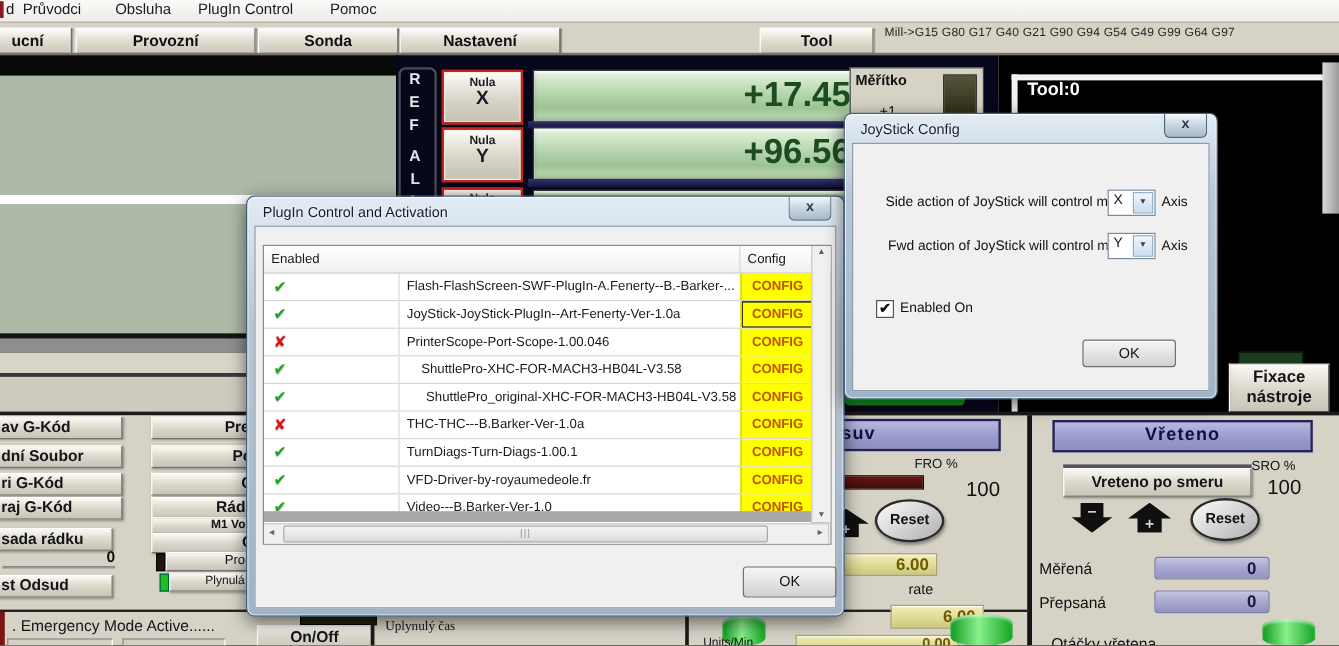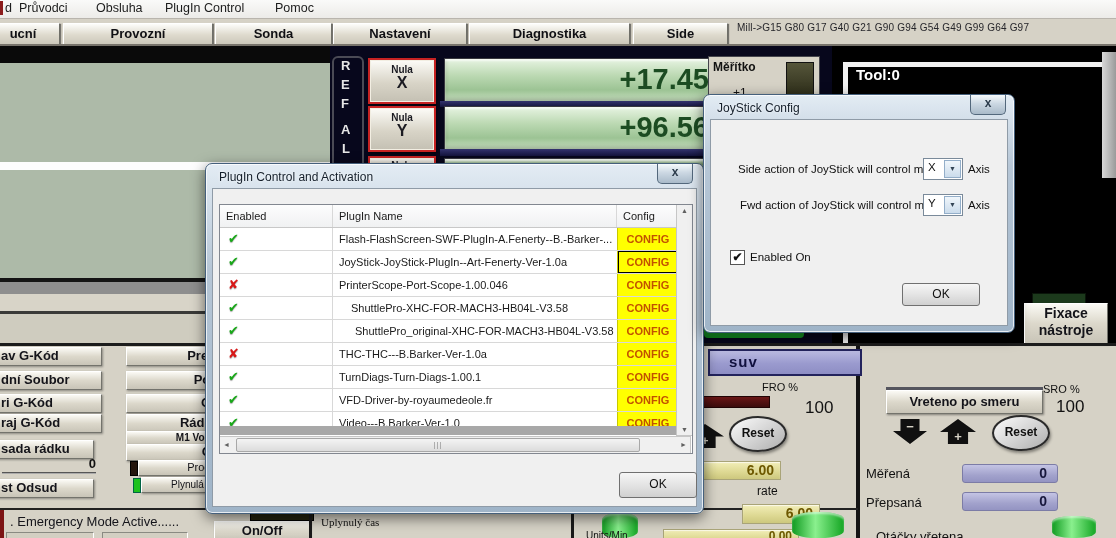--- a/index.html
+++ b/index.html
@@ -100,22 +100,21 @@
     <span class="menuitem" style="left:19px;">Průvodci</span>
     <span class="menuitem" style="left:96px;">Obsluha</span>
     <span class="menuitem" style="left:165px;">PlugIn Control</span>
     <span class="menuitem" style="left:275px;">Pomoc</span>
   </div>
 
   <div class="tab" style="left:-14px;width:72px;">ucní</div>
   <div class="tab" style="left:63px;width:148px;">Provozní</div>
   <div class="tab" style="left:215px;width:115px;">Sonda</div>
   <div class="tab" style="left:333px;width:132px;">Nastavení</div>
-  <div class="tab" style="left:469px;width:159px;">Diagnostika</div>
-  <div class="tab" style="left:633px;width:93px;">Side</div>
+  <div class="tab" style="left:633px;width:93px;">Tool</div>
   <div class="gstatus" style="left:737px;">Mill-&gt;G15  G80 G17 G40 G21 G90 G94 G54 G49 G99 G64 G97</div>
   <div class="abs" style="left:0;top:44px;width:1116px;height:2px;background:#77736b;"></div>
 
   <div class="abs" style="left:0;top:46px;width:332px;height:299px;background:#0a0a0a;"></div>
   <div class="abs" style="left:0;top:63px;width:330px;height:99px;background:#adbaa8;"></div>
   <div class="abs" style="left:0;top:162px;width:330px;height:8px;background:#fdfdfd;"></div>
   <div class="abs" style="left:0;top:170px;width:330px;height:108px;background:#adbaa8;"></div>
   <div class="abs" style="left:0;top:278px;width:330px;height:4px;background:#141414;"></div>
   <div class="abs" style="left:0;top:282px;width:330px;height:12px;background:#8e8e8e;"></div>
   <div class="abs" style="left:0;top:294px;width:330px;height:17px;background:#d8d4c8;"></div>
@@ -195,33 +194,34 @@
   <div class="abs" style="left:250px;top:509px;width:62px;height:10px;background:#24240f;border:1px solid #000;"></div>
   <div class="abs btn" style="left:214px;top:521px;width:94px;height:18px;font-size:13px;line-height:17px;">On/Off</div>
   <div class="abs" style="left:309px;top:509px;width:3px;height:29px;background:#1a1a1a;"></div>
   <div class="abs lbl" style="left:321px;top:516px;font-size:11px;font-family:Liberation Serif, serif;">Uplynulý čas</div>
   <div class="abs" style="left:571px;top:509px;width:3px;height:29px;background:#1a1a1a;"></div>
   <div class="abs greencyl" style="left:602px;top:513px;width:36px;height:25px;"></div>
   <div class="abs lbl" style="left:586px;top:530px;font-size:10px;">Units/Min</div>
   <div class="abs yellowd" style="left:663px;top:529px;width:128px;height:14px;font-size:12px;line-height:13px;padding-right:6px;">0.00</div>
 
   <div class="abs" style="left:704px;top:324px;width:100px;height:14px;border-radius:4px;background:linear-gradient(180deg,#2fcf3f,#0f8f1f);"></div>
-  <div class="abs bluehead" style="left:708px;top:349px;width:131px;height:23px;font-size:15px;line-height:22px;padding-left:19px;letter-spacing:1px;">suv</div>
+  <div class="abs bluehead" style="left:680px;top:349px;width:131px;height:23px;font-size:15px;line-height:22px;padding-left:19px;letter-spacing:1px;">suv</div>
   <div class="abs lbl" style="left:762px;top:381px;font-size:11px;">FRO %</div>
   <div class="abs" style="left:668px;top:396px;width:100px;height:10px;background:linear-gradient(180deg,#6a1616,#3c0c0c);border:1px solid #200404;"></div>
   <div class="abs lbl" style="left:805px;top:398px;font-size:17px;">100</div>
   <div class="abs blkarrow" style="left:686px;top:424px;width:38px;height:24px;">
     <span class="arrowsign" style="bottom:0;font-size:12px;">+</span>
   </div>
   <div class="abs oval" style="left:729px;top:416px;width:54px;height:32px;font-size:12px;line-height:30px;">Reset</div>
   <div class="abs yellowd" style="left:703px;top:461px;width:70px;height:17px;font-size:14px;line-height:16px;padding-right:6px;">6.00</div>
   <div class="abs lbl" style="left:757px;top:484px;font-size:12px;">rate</div>
   <div class="abs yellowd" style="left:742px;top:504px;width:70px;height:18px;font-size:14px;line-height:17px;padding-right:6px;">6.00</div>
   <div class="abs greencyl" style="left:792px;top:512px;width:52px;height:26px;"></div>
 
+  <div class="abs bluehead" style="left:877px;top:350px;width:213px;height:23px;font-size:15px;line-height:22px;text-align:center;letter-spacing:1px;">Vřeteno</div>
   <div class="abs lbl" style="left:1043px;top:383px;font-size:11px;">SRO %</div>
   <div class="abs btn" style="left:886px;top:390px;width:155px;height:22px;font-size:13px;line-height:21px;box-shadow:0 -3px 0 #55555e,1px 1px 2px rgba(0,0,0,.4);">Vreteno po smeru</div>
   <div class="abs lbl" style="left:1056px;top:397px;font-size:17px;">100</div>
   <div class="abs blkarrow down" style="left:893px;top:419px;width:34px;height:25px;">
     <span class="arrowsign" style="top:0;font-size:13px;">−</span>
   </div>
   <div class="abs blkarrow" style="left:940px;top:419px;width:36px;height:25px;">
     <span class="arrowsign" style="bottom:0;font-size:13px;">+</span>
   </div>
   <div class="abs oval" style="left:992px;top:415px;width:54px;height:32px;font-size:12px;line-height:30px;">Reset</div>
@@ -234,21 +234,20 @@
 
   <div class="abs aero" style="left:205px;top:163px;width:497px;height:349px;z-index:20;">
     <div class="title">PlugIn Control and Activation</div>
     <div class="closebtn" style="right:10px;">x</div>
     <div class="client" style="left:6px;right:6px;top:24px;bottom:6px;"></div>
 
     <div class="ptable" style="left:13px;top:40px;width:472px;height:248px;">
 
       <div class="prow phead">
         <div class="pcell" style="left:6px;width:100px;">Enabled</div>
-        <div class="pcell colsep" style="left:112px;width:278px;padding-left:6px;">PlugIn Name</div>
         <div class="pcell colsep" style="left:396px;width:55px;padding-left:6px;">Config</div>
       </div>
 
       <div class="prow">
         <span class="pcell mark" style="left: 8px; width: 20px; color: rgb(24, 168, 24);">✔</span>
         <span class="pcell colsep" style="left:112px;width:278px;padding-left:6px;">Flash-FlashScreen-SWF-PlugIn-A.Fenerty--B.-Barker-...</span>
         <span class="pcell cfgcell" style="left:397px;width:60px;">CONFIG</span>
       </div>
       <div class="prow">
         <span class="pcell mark" style="left: 8px; width: 20px; color: rgb(24, 168, 24);">✔</span>

